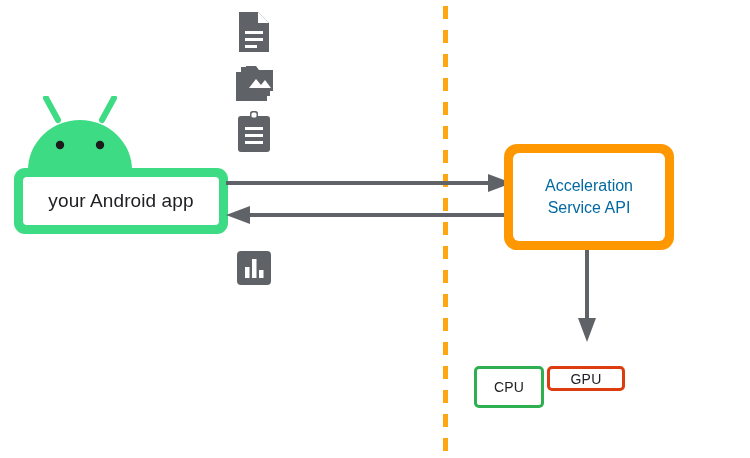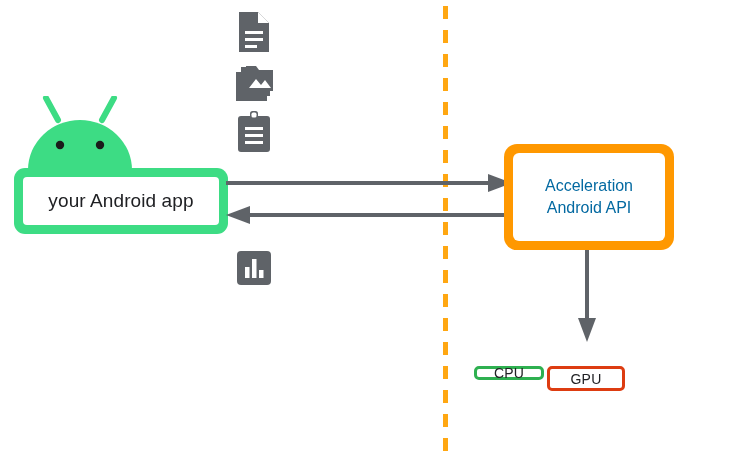--- a/index.html
+++ b/index.html
@@ -116,21 +116,21 @@
     position: absolute;
     box-sizing: border-box;
     background: #ffffff;
     border-radius: 5px;
     display: flex;
     align-items: center;
     justify-content: center;
   }
   #chip-cpu {
     left: 474px; top: 366px;
-    width: 70px; height: 14px;
+    width: 70px; height: 42px;
     border: 3px solid #2eb050;
   }
   #chip-gpu {
     left: 547px; top: 366px;
     width: 78px; height: 25px;
     border: 3px solid #dd3c11;
   }
   .chip-label {
     font-size: 14px;
     color: #202124;
@@ -219,21 +219,21 @@
   </svg>
 
   <svg class="arrow-svg" id="arrow-delegate" width="34" height="96" viewBox="0 0 34 96" xmlns="http://www.w3.org/2000/svg">
     <line x1="17" y1="2" x2="17" y2="72" stroke="#5f6368" stroke-width="4"></line>
     <path d="M17 94 L8 70 L26 70 Z" fill="#5f6368"></path>
   </svg>
 
   <div id="api-box">
     <div id="api-box-inner">
       <span class="api-box-line">Acceleration</span>
-      <span class="api-box-line">Android API</span>
+      <span class="api-box-line">Service API</span>
     </div>
   </div>
 
   <div class="chip" id="chip-cpu">
     <span class="chip-label">CPU</span>
   </div>
 
   <div class="chip" id="chip-gpu">
     <span class="chip-label">GPU</span>
   </div>

